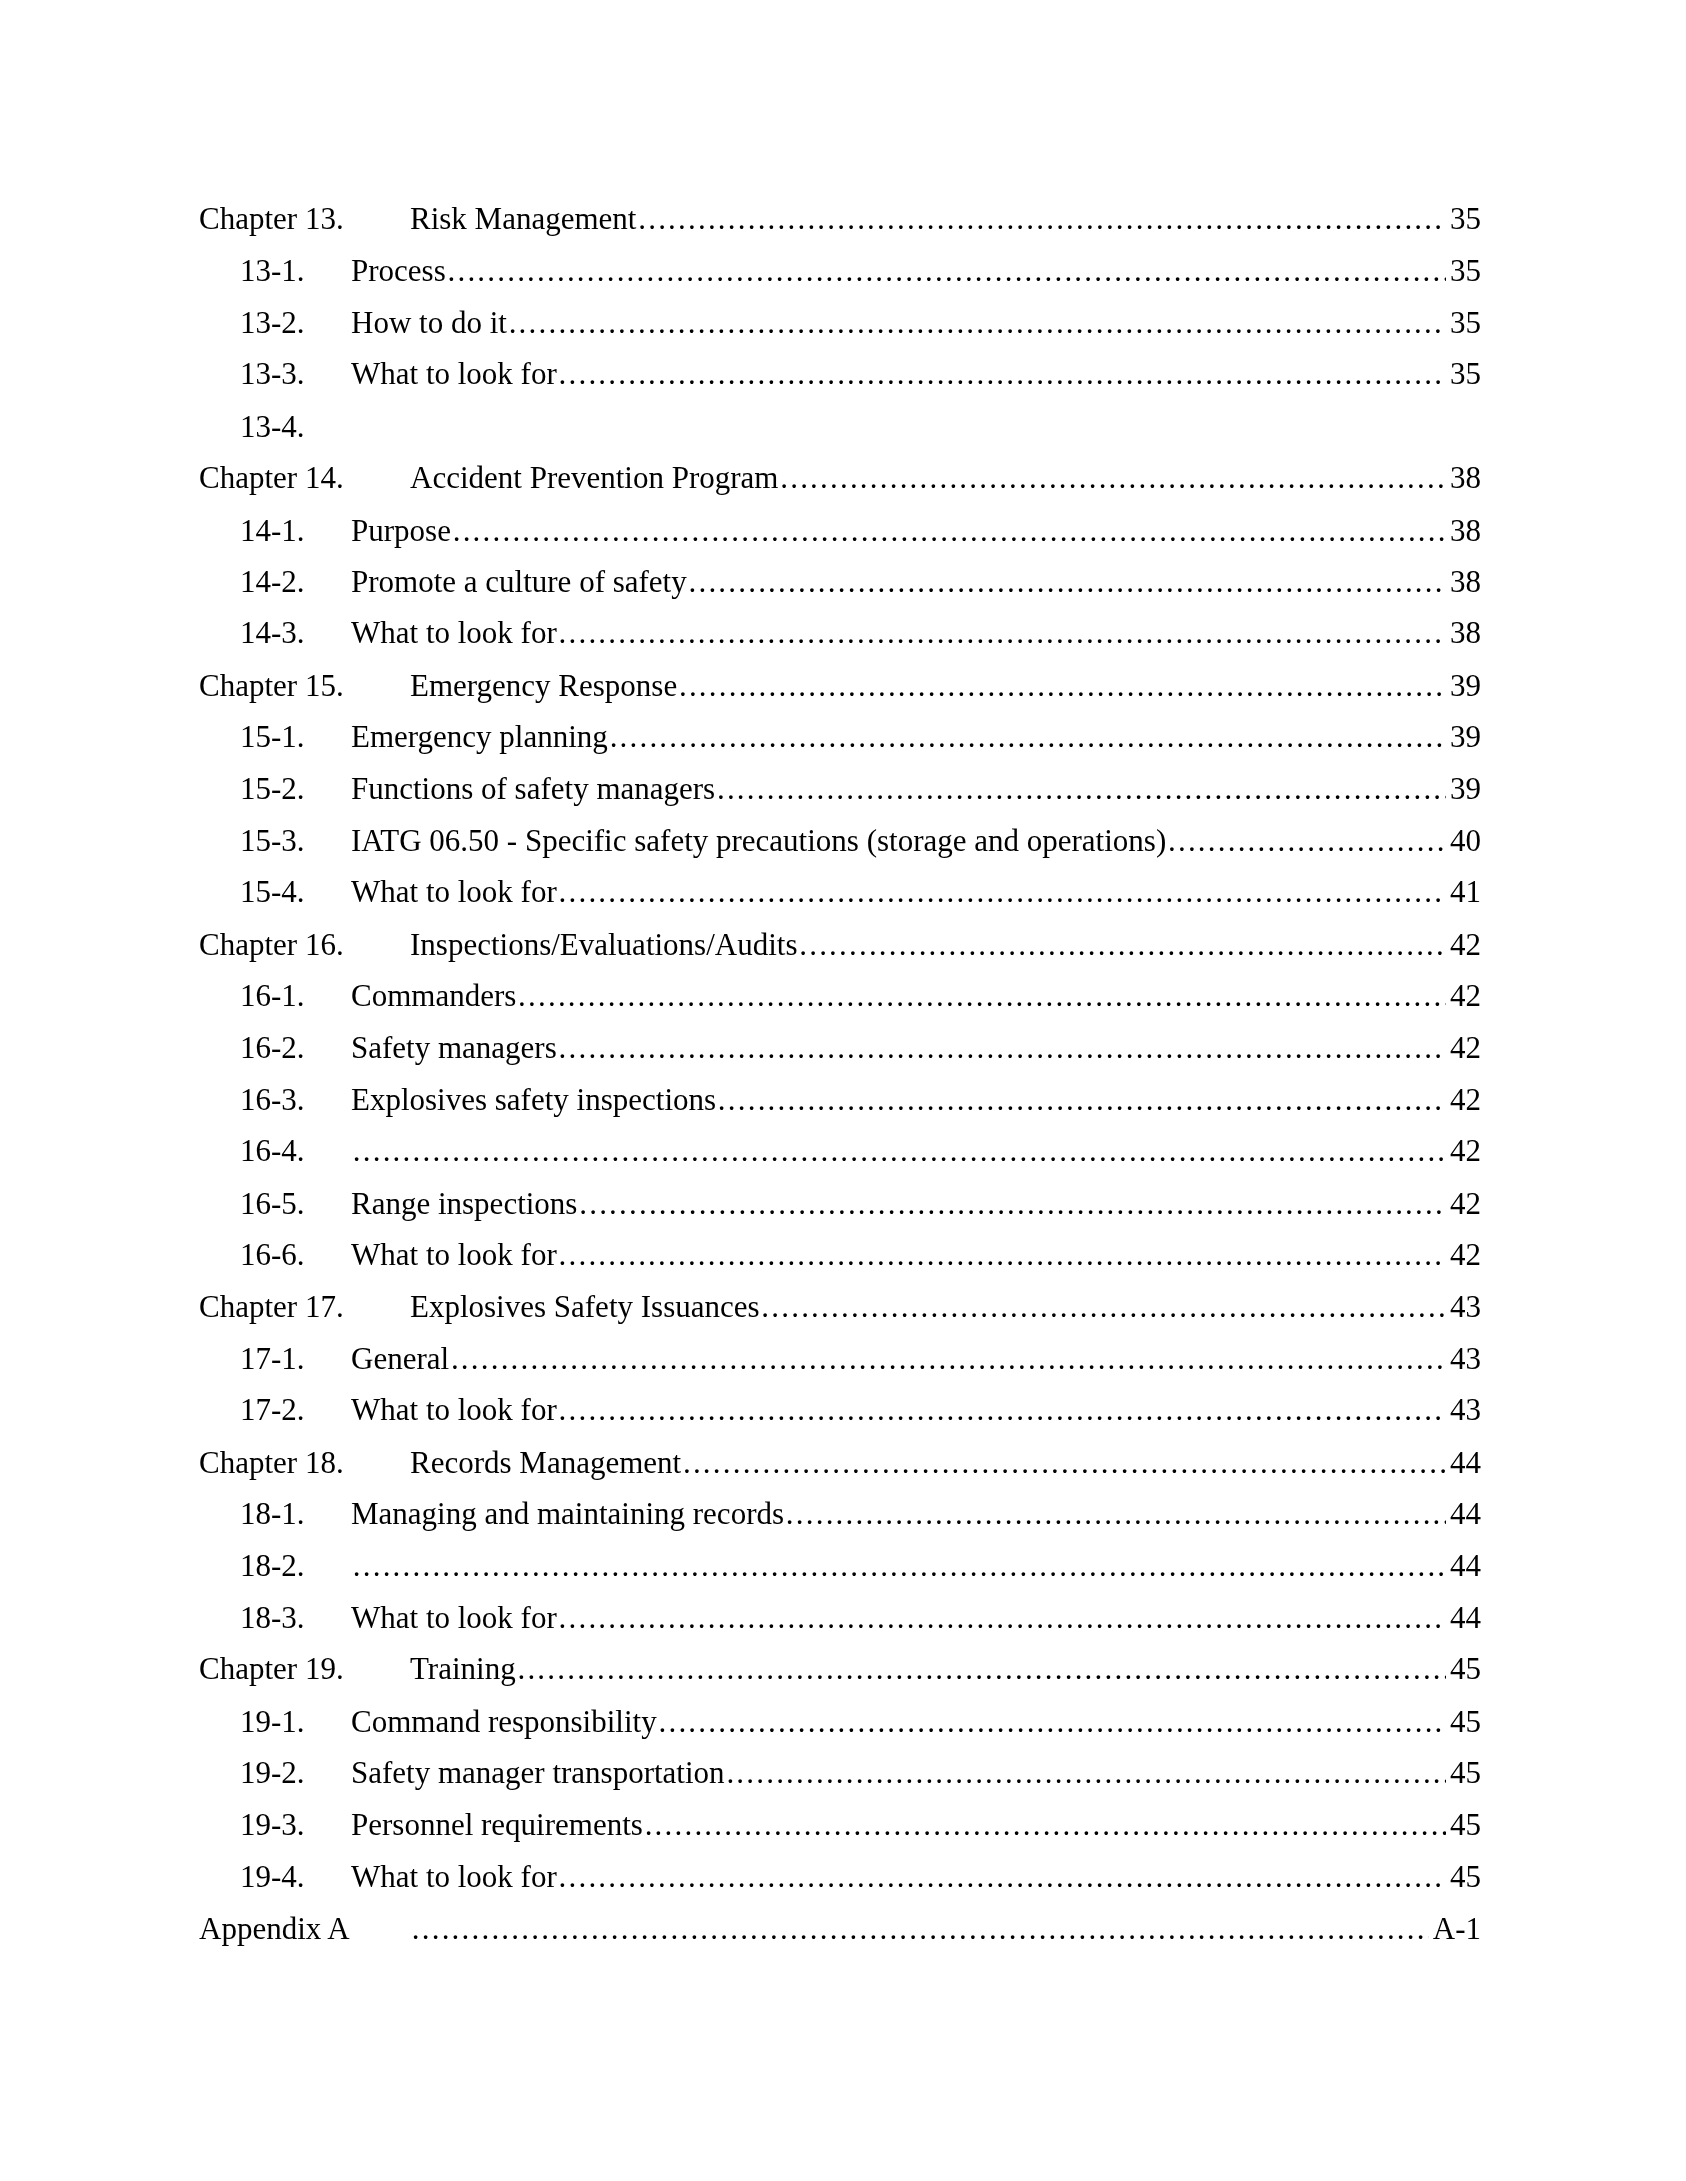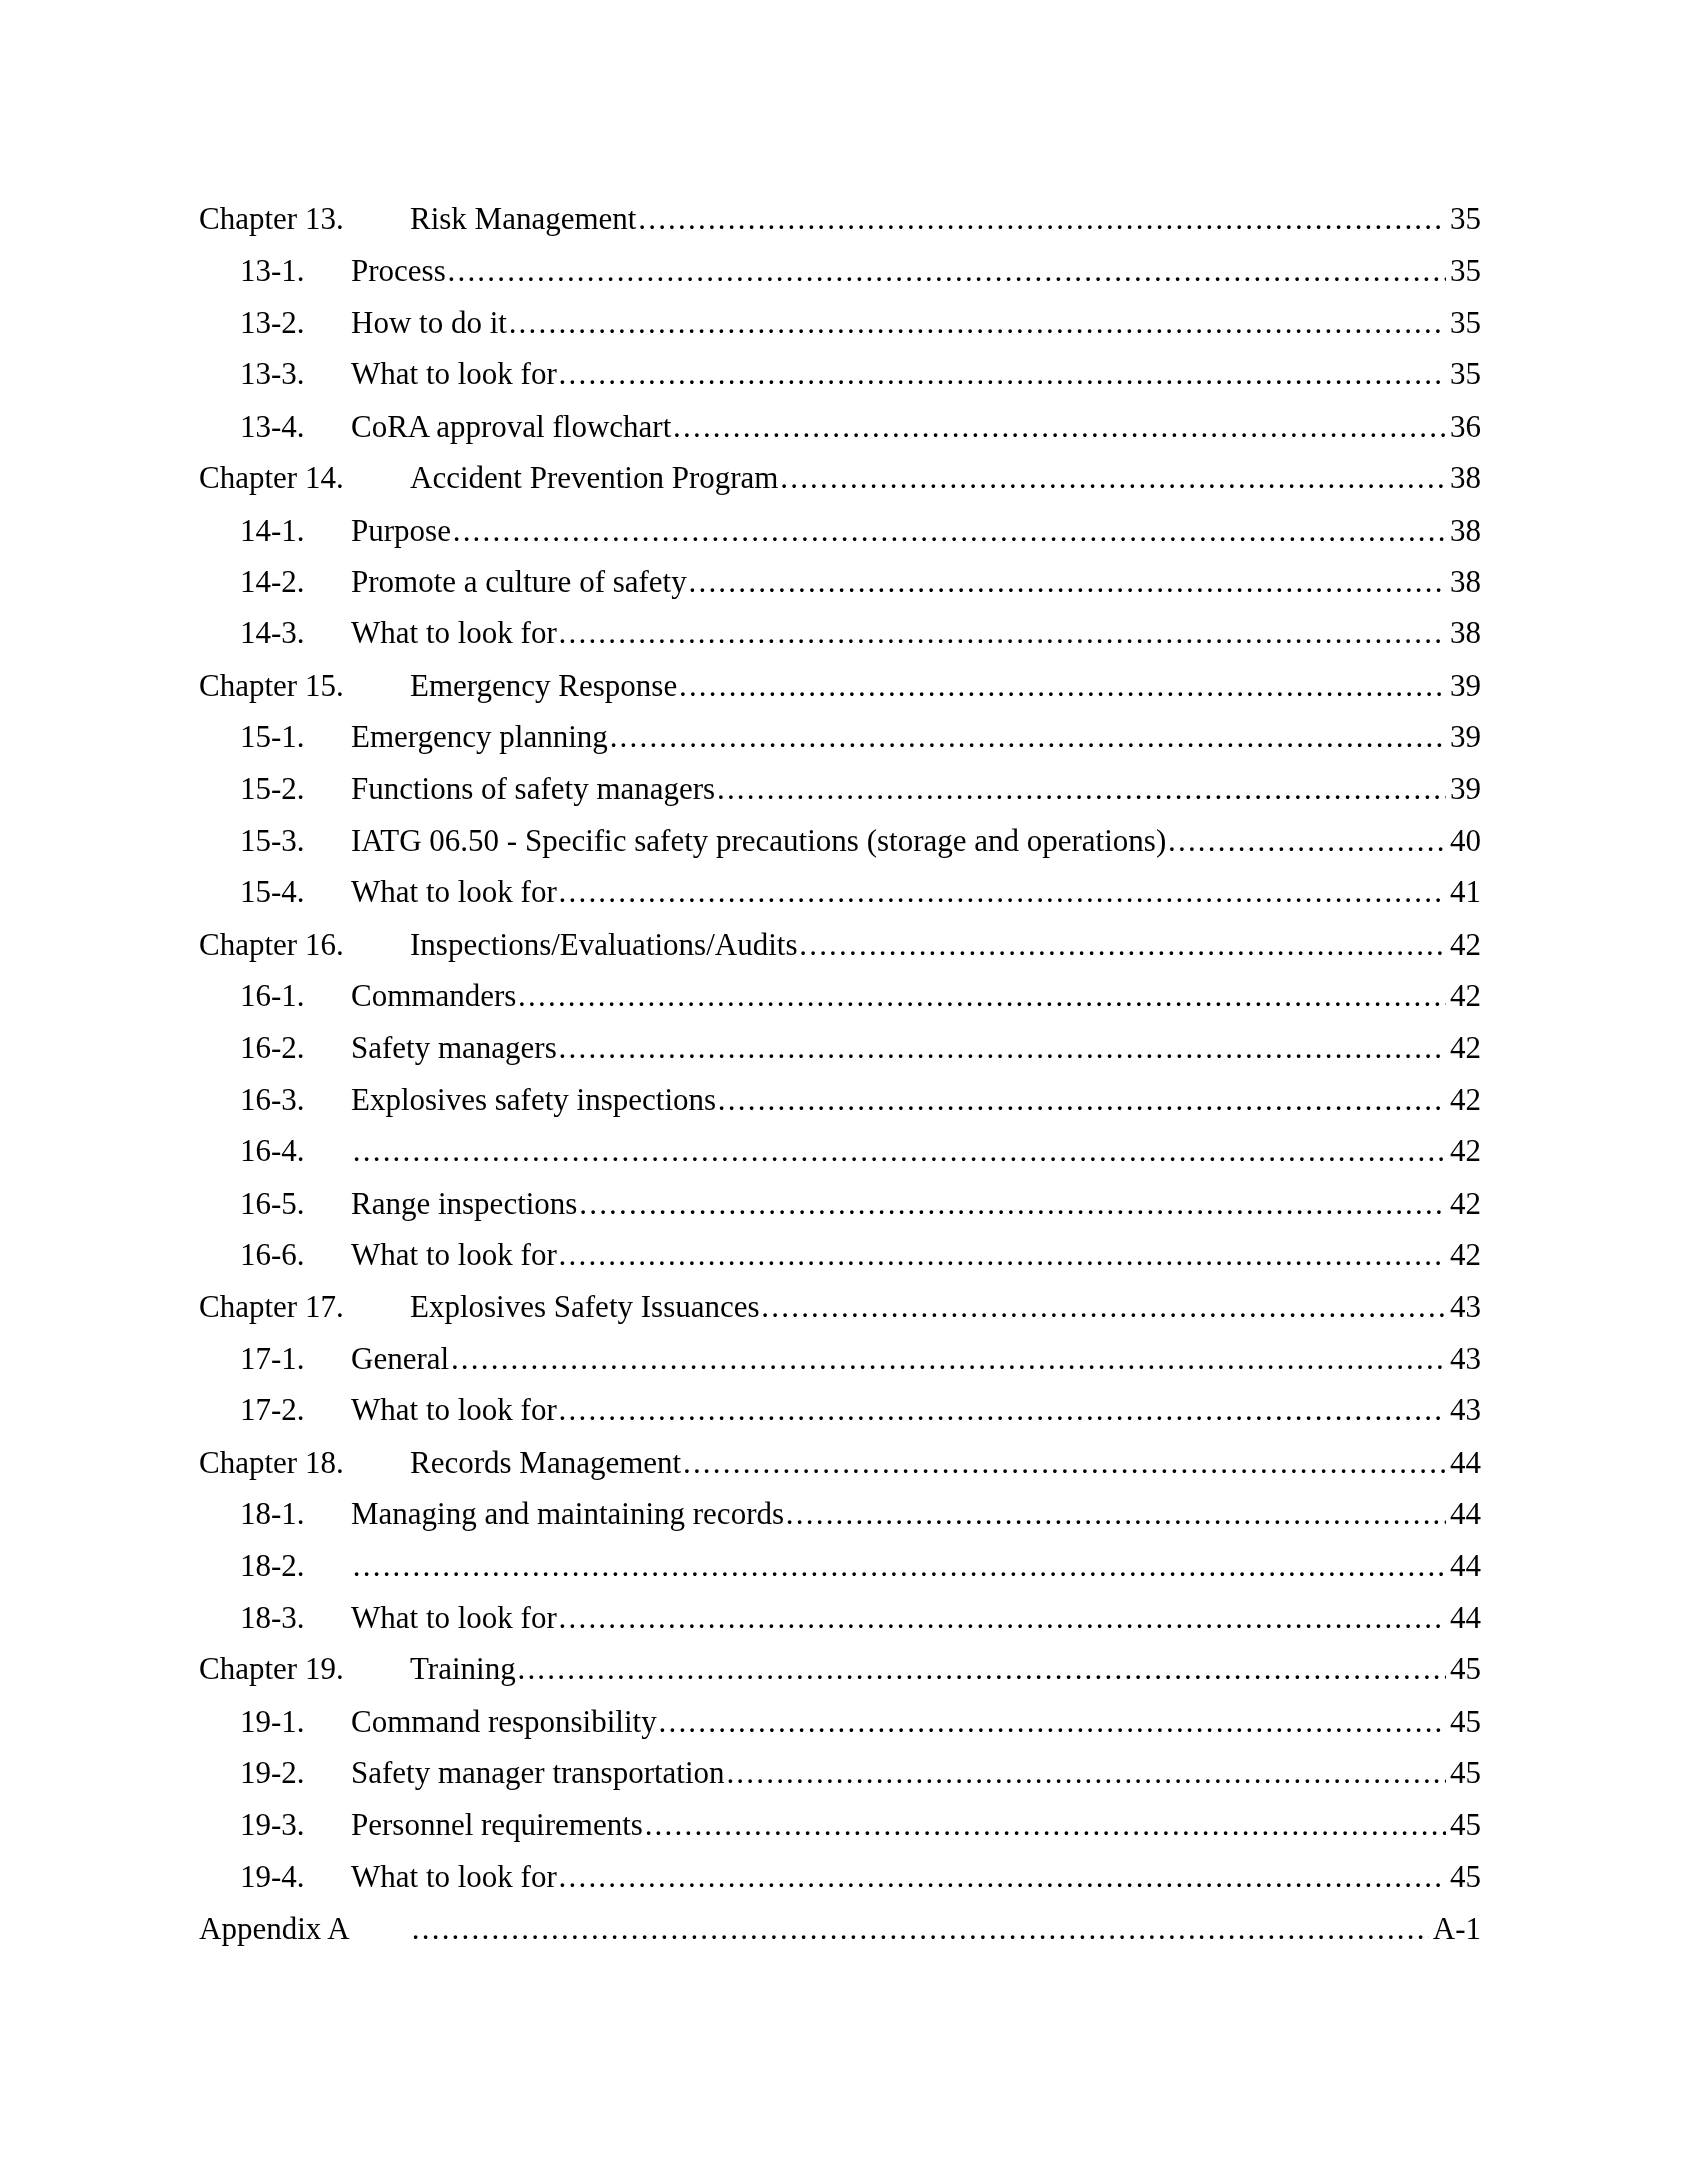--- a/index.html
+++ b/index.html
@@ -69,25 +69,20 @@
   <div class="row section" style="top:355px">
     <span class="num">13-3.</span>
     <span class="entry">
         <span class="title">What to look for</span>
         <span class="leader"></span>
         <span class="page">35</span>
       </span>
   </div>
   <div class="row section" style="top:408px">
     <span class="num">13-4.</span>
-    <span class="entry">
-        <span class="title">CoRA approval flowchart</span>
-        <span class="leader"></span>
-        <span class="page">36</span>
-      </span>
   </div>
   <div class="row chapter" style="top:459px">
     <span class="num">Chapter 14.</span>
     <span class="entry">
         <span class="title">Accident Prevention Program</span>
         <span class="leader"></span>
         <span class="page">38</span>
       </span>
   </div>
   <div class="row section" style="top:512px">

